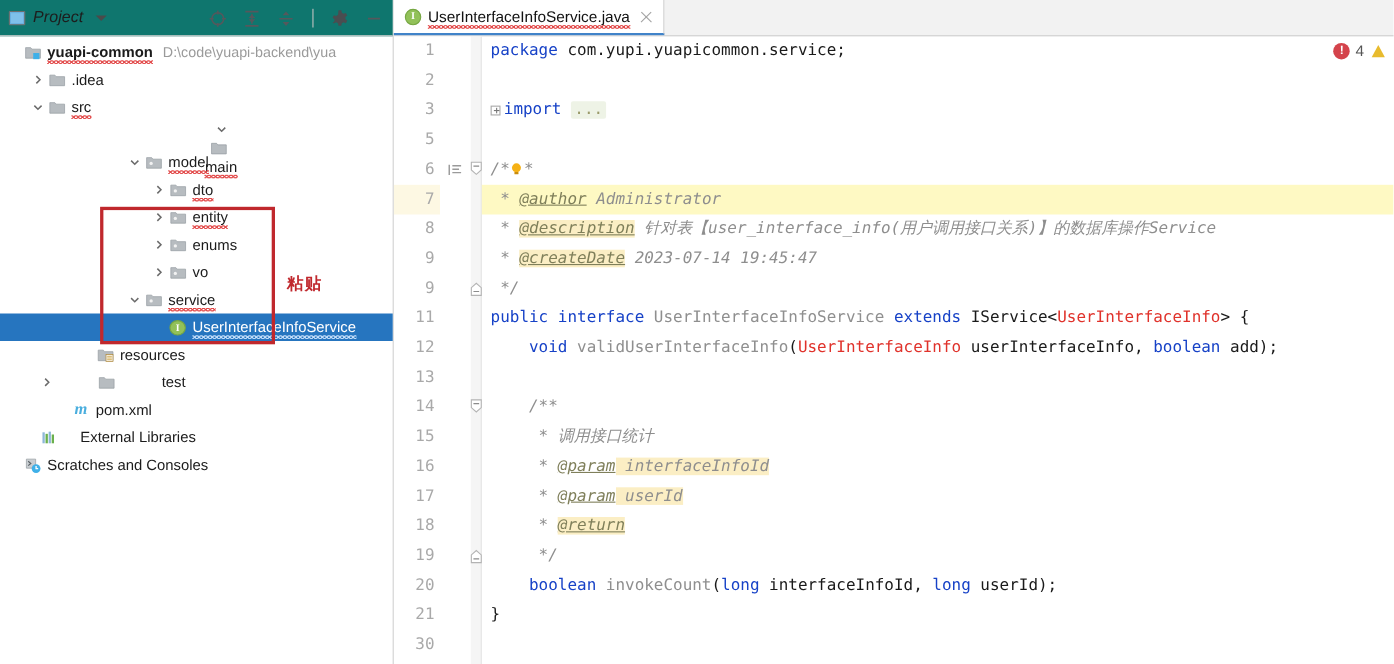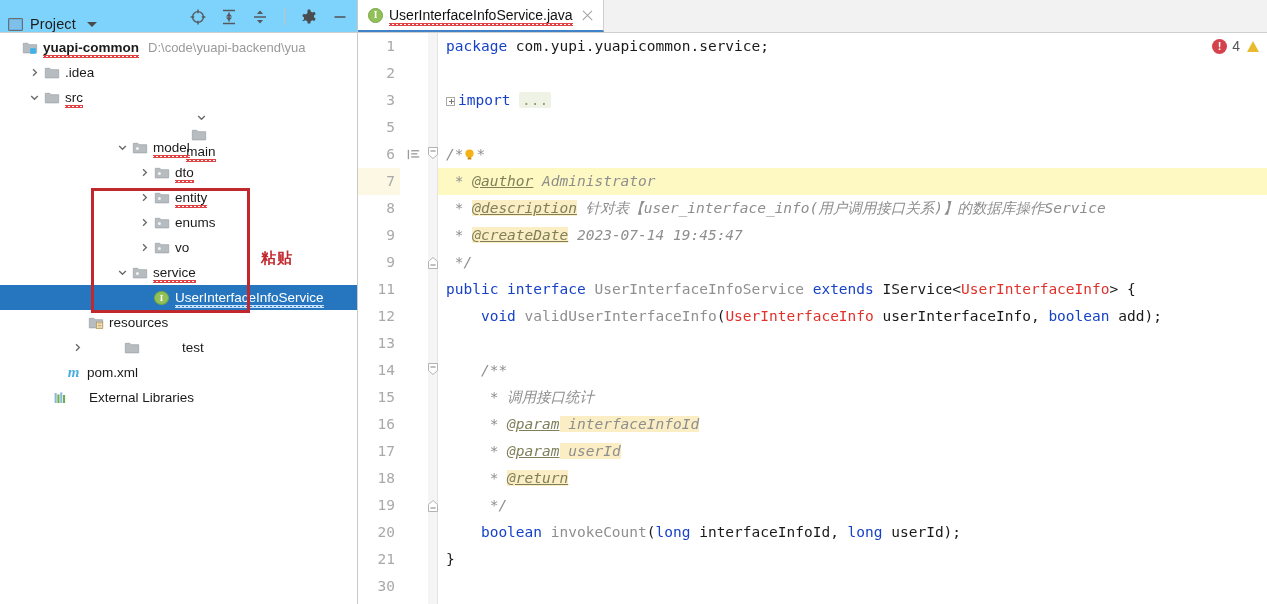--- a/index.html
+++ b/index.html
@@ -20,26 +20,27 @@
   
   #sidebar {
     position: relative;
     width: 358px; height: 604px;
     background: #ffffff;
     flex: 0 0 358px;
     border-right: 1px solid #c9c9c9;
   }
   #sidebar-toolbar {
     height: 33px;
-    background: #7dd3fc;
+    background: #0f766e;
     border-bottom: 1px solid #cfcfcf;
     display: flex;
-    align-items: flex-end;
+    align-items: center;
     padding: 0 6px 0 8px;
     position: relative;
+    font-style: italic;
   }
   .tb-proj {
     display: flex; align-items: center; gap: 7px;
   }
   .proj-ico {
     width: 15px; height: 13px;
     border: 1.6px solid #6e6e6e;
     background: #6ab0e0;
     border-radius: 1px;
     position: relative;
@@ -510,51 +511,63 @@
             <svg viewBox="0 0 16 16" width="16" height="16">
               <path d="M1.3 3.3h4.6l1.1 1.4h7.7v8.2H1.3z" fill="#b7bcc0" stroke="#9aa0a5" stroke-width=".7"></path>
               <rect x="8.4" y="7.2" width="6.3" height="6.3" fill="#fff" stroke="#b08a3c" stroke-width=".7"></rect>
               <line x1="9.4" y1="8.8" x2="13.7" y2="8.8" stroke="#d0a94f" stroke-width="1"></line>
               <line x1="9.4" y1="10.4" x2="13.7" y2="10.4" stroke="#d0a94f" stroke-width="1"></line>
               <line x1="9.4" y1="12" x2="13.7" y2="12" stroke="#d0a94f" stroke-width="1"></line>
             </svg>
           </span>
           <span class="lbl">resources</span>
         </div>
-        <div class="row" style="padding-left: 70px; gap: 37px;">
+        <div class="row" style="padding-left: 35px; gap: 37px;">
           <span class="arrow">
             <svg viewBox="0 0 12 12" width="11" height="11">
               <polyline points="4.4,2.4 8,6 4.4,9.6" fill="none" stroke="#6b6b6b" stroke-width="1.5"></polyline>
             </svg>
           </span>
           <span class="ico">
             <svg viewBox="0 0 16 16" width="16" height="16">
               <path d="M1.3 3.3h4.6l1.1 1.4h7.7v8.2H1.3z" fill="#b7bcc0" stroke="#9aa0a5" stroke-width=".7"></path>
             </svg>
           </span>
           <span class="lbl">test</span>
         </div>
         <div class="row" style="padding-left: 49px;">
           <span class="arrow"></span>
           <span class="ico">
             <span style="color:#4aaede;font-size:15px;font-style:italic;font-weight:bold;font-family:'Liberation Serif',serif;line-height:1;">m</span>
           </span>
           <span class="lbl">pom.xml</span>
         </div>
-        <div class="row" style="padding-left: 21px; gap: 15px;">
+        <div class="row" style="padding-left: 5px; gap: 15px;">
           <span class="arrow"></span>
           <span class="ico">
             <svg viewBox="0 0 16 16" width="16" height="16">
               <rect x="1.6" y="3" width="2.1" height="10" fill="#8fb8d8"></rect>
               <rect x="4.4" y="4.4" width="2.1" height="8.6" fill="#6ab04c"></rect>
               <rect x="7.2" y="2.4" width="2.1" height="10.6" fill="#8fb8d8"></rect>
               <rect x="10" y="5" width="2.1" height="8" fill="#6ab04c"></rect>
             </svg>
           </span>
           <span class="lbl">External Libraries</span>
+        </div>
+        <div class="row" style="padding-left: 5px;">
+          <span class="arrow"></span>
+          <span class="ico">
+            <svg viewBox="0 0 16 16" width="16" height="16">
+              <path d="M2 2.4h8.4v8.2H2z" fill="#c9ced2" stroke="#9aa0a5" stroke-width=".7"></path>
+              <path d="M3.6 4.3l2.4 2-2.4 2" fill="none" stroke="#5d6368" stroke-width="1.1"></path>
+              <circle cx="10.8" cy="11" r="4" fill="#3fb0e8"></circle>
+              <path d="M10.8 8.7v2.3h1.9" fill="none" stroke="#fff" stroke-width="1.2"></path>
+            </svg>
+          </span>
+          <span class="lbl">Scratches and Consoles</span>
         </div>
       </div>
 
     <div id="annot-box"></div>
     <div id="annot-label">粘贴</div>
   </div>
 
   <div id="editor-pane">
 
     <div id="tabbar">

